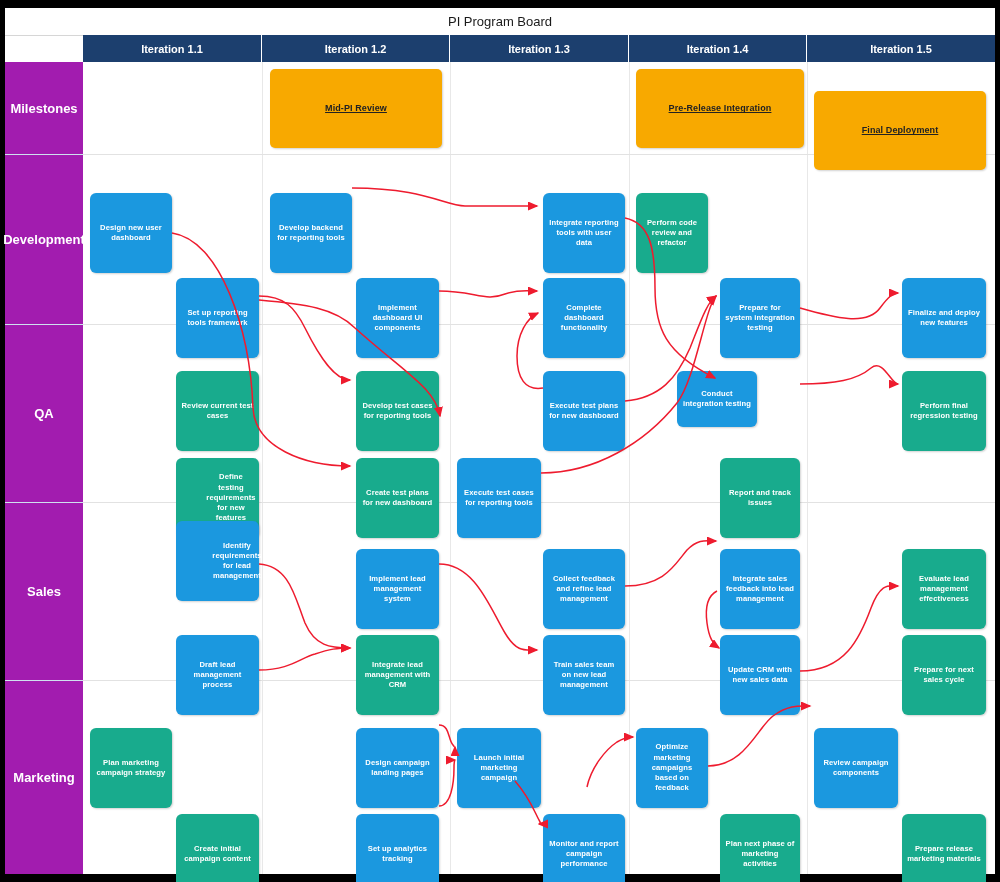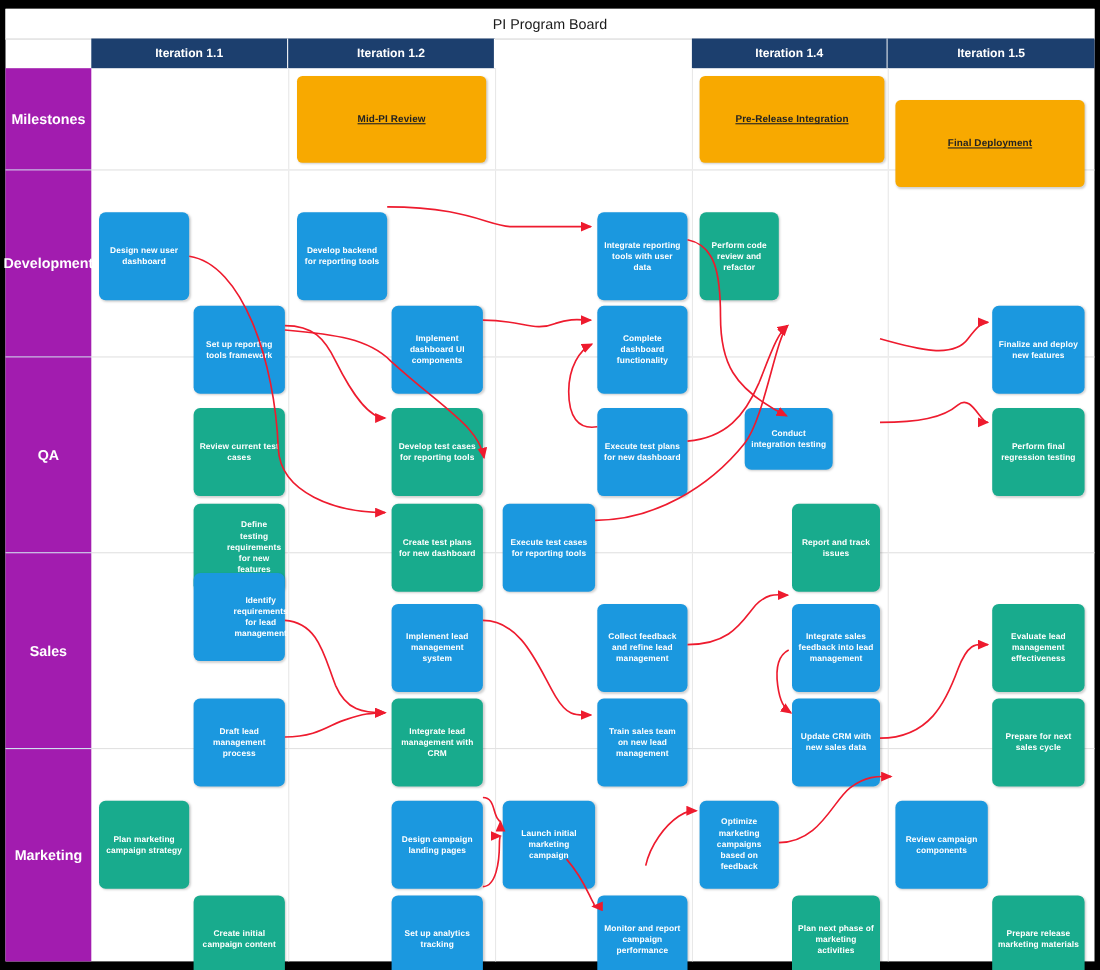--- a/index.html
+++ b/index.html
@@ -91,20 +91,23 @@
   </div>
 
   <div id="grid">
 
     <div class="col-head" style="left:78px;width:179px;">
         <span>Iteration 1.1</span>
       </div>
     <div class="col-head" style="left:257px;width:188px;">
         <span>Iteration 1.2</span>
       </div>
+    <div class="col-head" style="left:445px;width:179px;">
+        <span>Iteration 1.3</span>
+      </div>
     <div class="col-head" style="left:624px;width:178px;">
         <span>Iteration 1.4</span>
       </div>
     <div class="col-head" style="left:802px;width:188px;border-right:none;">
         <span>Iteration 1.5</span>
       </div>
 
     <div class="row-label" style="top:27px;height:93px;">
       <span>Milestones</span>
       </div>
@@ -156,20 +159,21 @@
     <div class="card milestone" style="left:631px;top:34px;width:168px;height:79px;">Pre-Release Integration</div>
     <div class="card milestone" style="left:809px;top:34px;width:172px;height:79px;margin-top:22px;">Final Deployment</div>
 
     <div class="card blue" style="left:85px;top:158px;width:82px;height:80px;">Design new user dashboard</div>
     <div class="card blue" style="left:171px;top:243px;width:83px;height:80px;">Set up reporting tools framework</div>
     <div class="card blue" style="left:265px;top:158px;width:82px;height:80px;">Develop backend for reporting tools</div>
     <div class="card blue" style="left:351px;top:243px;width:83px;height:80px;">Implement dashboard UI components</div>
     <div class="card blue" style="left:538px;top:158px;width:82px;height:80px;">Integrate reporting tools with user data</div>
     <div class="card blue" style="left:538px;top:243px;width:82px;height:80px;">Complete dashboard functionality</div>
     <div class="card green" style="left:631px;top:158px;width:72px;height:80px;">Perform code review and refactor</div>
+    <div class="card blue" style="left:715px;top:243px;width:80px;height:80px;">Prepare for system integration testing</div>
     <div class="card blue" style="left:897px;top:243px;width:84px;height:80px;">Finalize and deploy new features</div>
 
     <div class="card green" style="left:171px;top:336px;width:83px;height:80px;">Review current test cases</div>
     <div class="card green" style="left:171px;top:423px;width:83px;height:80px;padding-left:32px;">Define testing requirements for new features</div>
     <div class="card green" style="left:351px;top:336px;width:83px;height:80px;">Develop test cases for reporting tools</div>
     <div class="card green" style="left:351px;top:423px;width:83px;height:80px;">Create test plans for new dashboard</div>
     <div class="card blue" style="left:538px;top:336px;width:82px;height:80px;">Execute test plans for new dashboard</div>
     <div class="card blue" style="left:452px;top:423px;width:84px;height:80px;">Execute test cases for reporting tools</div>
     <div class="card blue" style="left:672px;top:336px;width:80px;height:56px;">Conduct integration testing</div>
     <div class="card green" style="left:715px;top:423px;width:80px;height:80px;">Report and track issues</div>

